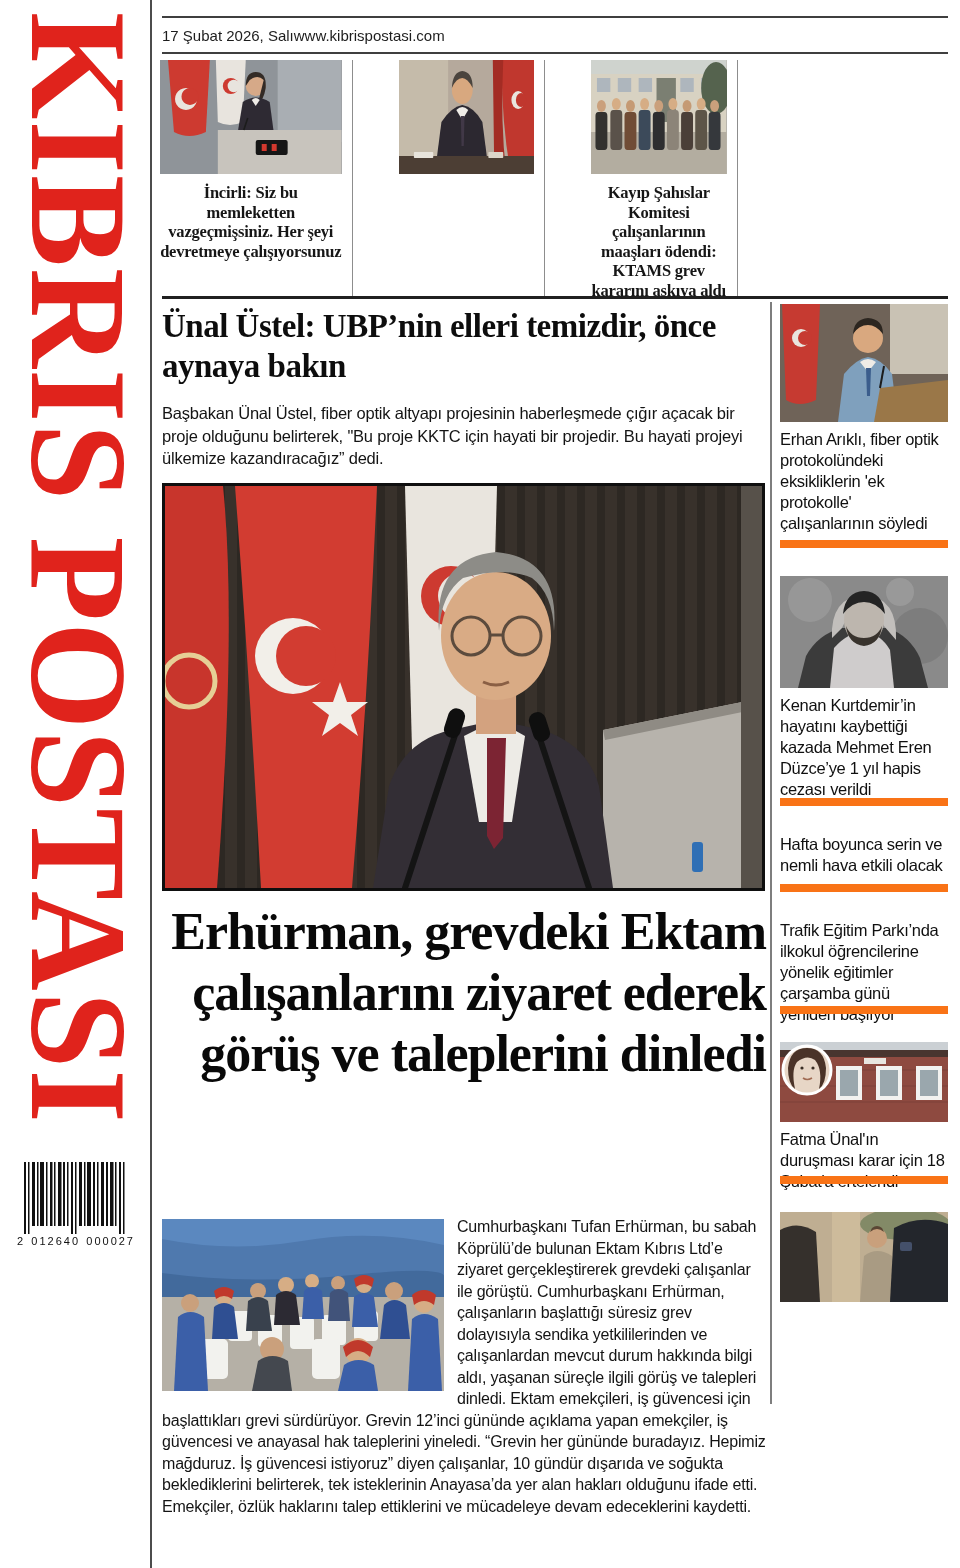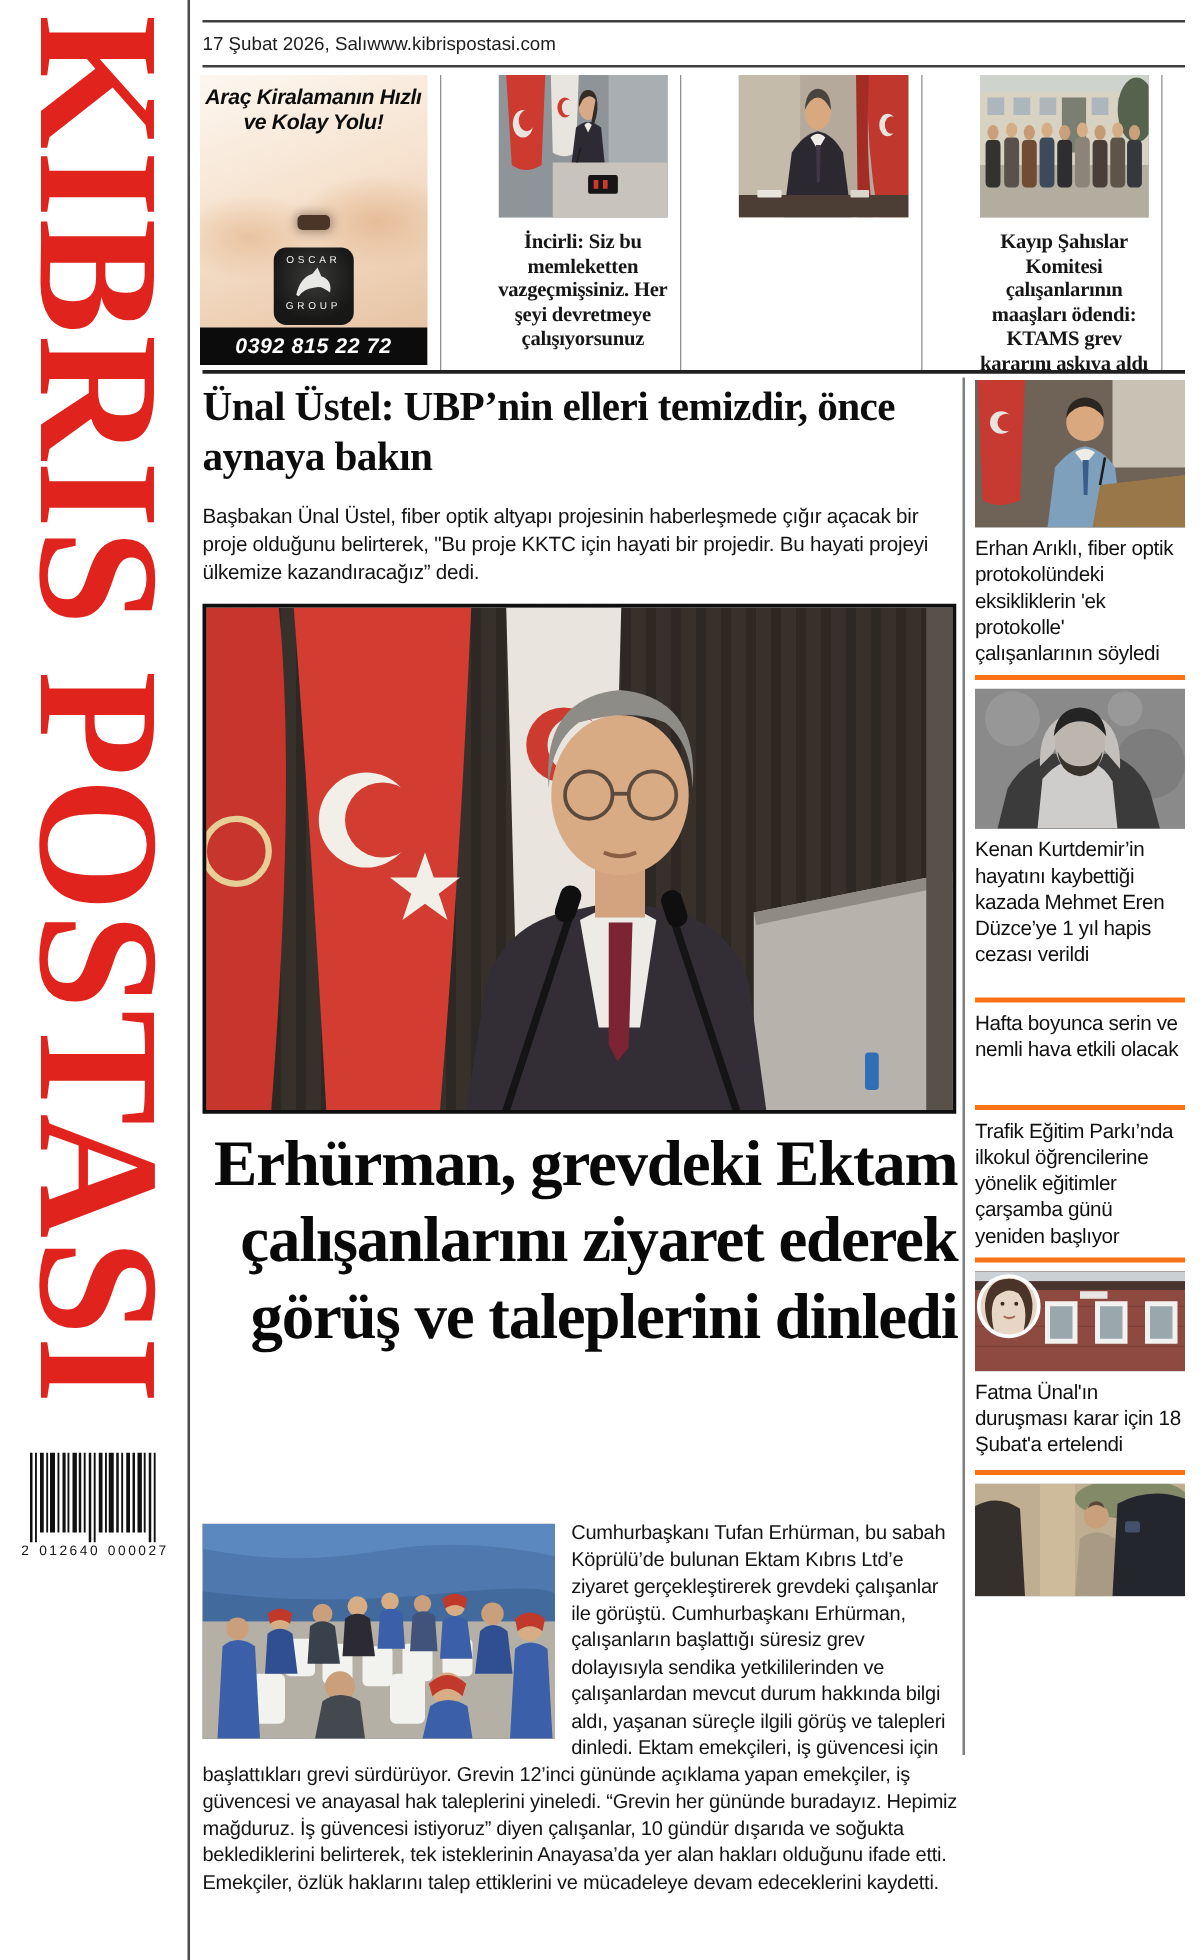--- a/index.html
+++ b/index.html
@@ -90,21 +90,21 @@
   .strike-body{left:162px;top:1216px;width:604px;font-size:16px;line-height:21.5px;letter-spacing:-.2px;color:#141414;}
   .strike-photo{float:left;width:282px;height:172px;margin:3px 13px 6px 0;background:#7c8896;overflow:hidden;}
   .strike-photo svg{display:block;}
 
   
   .main-sidebar-divider{left:770px;top:302px;width:1.5px;height:1102px;background:#7e7e7e;}
   .side-item{left:780px;width:168px;color:#101010;}
   .side-item .side-text{font-size:16.5px;line-height:21px;letter-spacing:-.3px;font-weight:500;}
   .side-item .side-img{width:168px;overflow:hidden;margin-bottom:7px;background:#888;}
   .side-item .side-img svg{display:block;}
-  .side-sep{border-top:4px solid #f97316;padding-top:7px;}
+  .side-sep{border-top:8px solid #f97316;padding-top:28px;}
   .si-1{top:304px;} .si-2{top:540px;} .si-3{top:798px;} .si-4{top:884px;} .si-5{top:1006px;} .si-6{top:1176px;}
 </style>
 </head>
 <body>
 
 <div class="abs masthead">KIBRIS POSTASI</div>
 <div class="abs masthead-divider"></div>
 
 <div class="abs barcode-box">
   <svg width="112" height="72" viewBox="0 0 112 72">
@@ -142,36 +142,20 @@
   </div>
 </div>
 
 <div class="abs header">
   <span>17 Şubat 2026, Salı</span>
   <span>www.kibrispostasi.com</span>
 </div>
 
 <div class="abs cards">
 
-  <div class="card">
-    <div class="ad-card">
-      <div class="ad-blob1"></div>
-      <div class="ad-blob2"></div>
-      <div class="ad-key"></div>
-      <div class="ad-headline">Araç Kiralamanın Hızlı ve Kolay Yolu!</div>
-      <div class="ad-logo">
-        <span>OSCAR</span>
-        <svg width="40" height="26" viewBox="0 0 40 26">
-          <path d="M6,24 Q9,10 19,7 L23,2 L26,9 Q35,12 33,22 Q26,16 21,18 Q12,19 8,25 Z" fill="#e8e8e4"></path>
-        </svg>
-        <span>GROUP</span>
-      </div>
-      <div class="ad-phone">0392 815 22 72</div>
-    </div>
-  </div>
 
   <div class="card">
     <div class="card-img">
       <svg viewBox="0 0 182 114" preserveAspectRatio="none">
         <rect width="182" height="114" fill="#8f9499"></rect>
         <rect x="118" y="0" width="64" height="82" fill="#a9aeb3"></rect>
         <path d="M8,0 L50,0 L46,72 Q29,80 14,72 Z" fill="#cd3a30"></path>
         <path d="M26,28 a11,11 0 1,0 0.1,0 Z" fill="#e9e5de"></path>
           <path d="M30,28 a8.5,8.5 0 1,0 0.1,0 Z" fill="#cd3a30"></path>
         <path d="M56,0 L86,0 L83,62 Q70,68 58,62 Z" fill="#e8e4de"></path>

